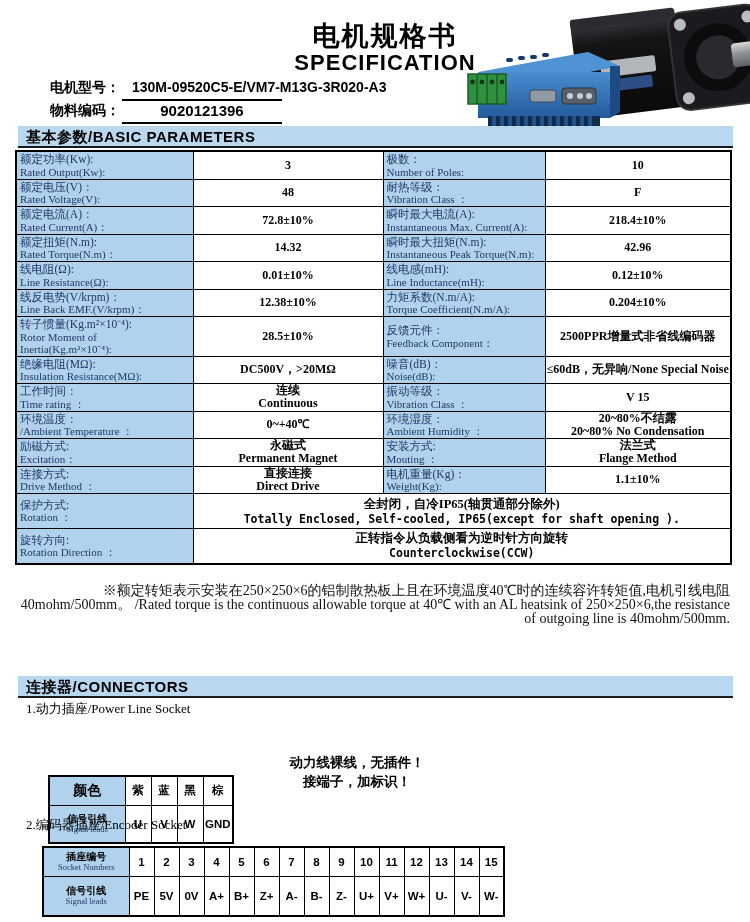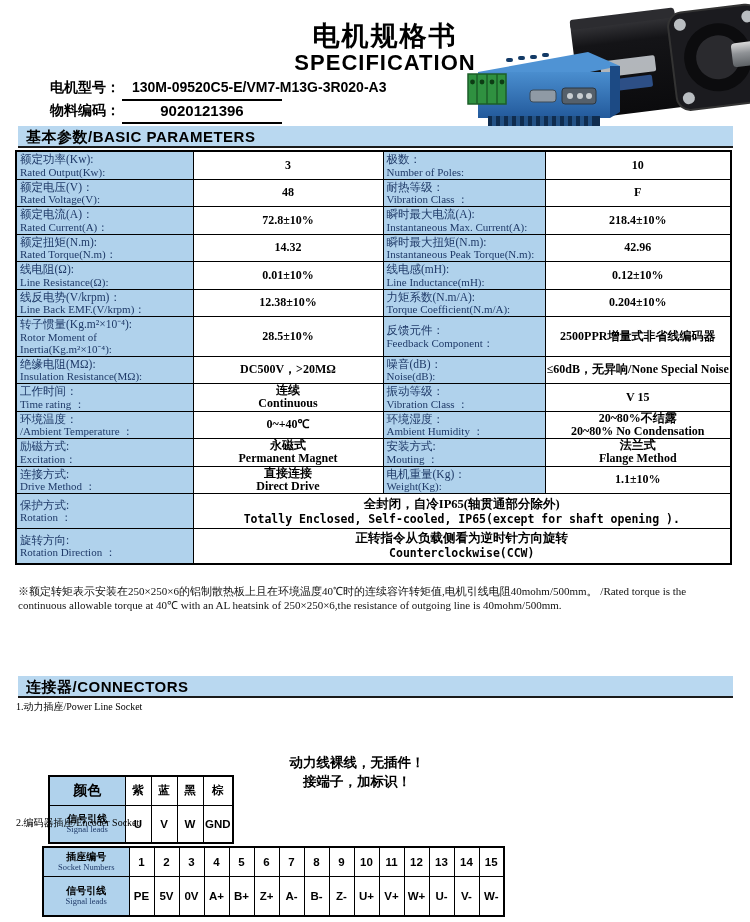--- a/index.html
+++ b/index.html
@@ -36,23 +36,23 @@
   .basic-table tr.prow{height:27px;}
   .basic-table tr.frow{height:35px;}
   td.lbl{background:var(--cell-blue);color:var(--label-navy);padding:1px 3px;}
   td.lbl .zh{font-size:11.5px;line-height:12.5px;}
   td.lbl .en{font-size:11px;line-height:12px;}
   td.val{text-align:center;font-weight:bold;font-size:12px;line-height:13px;white-space:pre-line;}
   td.fval{text-align:center;}
   .fv-zh{font-family:Liberation Serif, serif;font-weight:bold;font-size:12.5px;line-height:15px;}
   .fv-en{font-family:"DejaVu Sans Mono",monospace;font-weight:bold;font-size:11.5px;line-height:14px;}
 
-  .footnote{left:18px;top:584px;width:712px;font-size:11px;line-height:14px;color:#111;}
-
-  .sub-heading{left:16px;font-size:10px;}
+  .footnote{left:18px;top:584px;width:712px;font-size:14px;line-height:14px;color:#111;text-align:right;}
+
+  .sub-heading{left:26px;font-size:13px;}
   .sub-power{top:700px;}
   .sub-encoder{top:816px;}
 
   
   .power-table{left:48px;top:775px;border:2px solid #000;}
   .power-table td{border:1px solid #000;text-align:center;vertical-align:middle;}
   .power-table tr.r1{height:29px;}
   .power-table tr.r2{height:38px;}
   td.blue{background:var(--cell-blue);}
   .hdr-zh{font-family:"Liberation Sans",sans-serif;font-weight:bold;font-size:14px;}

